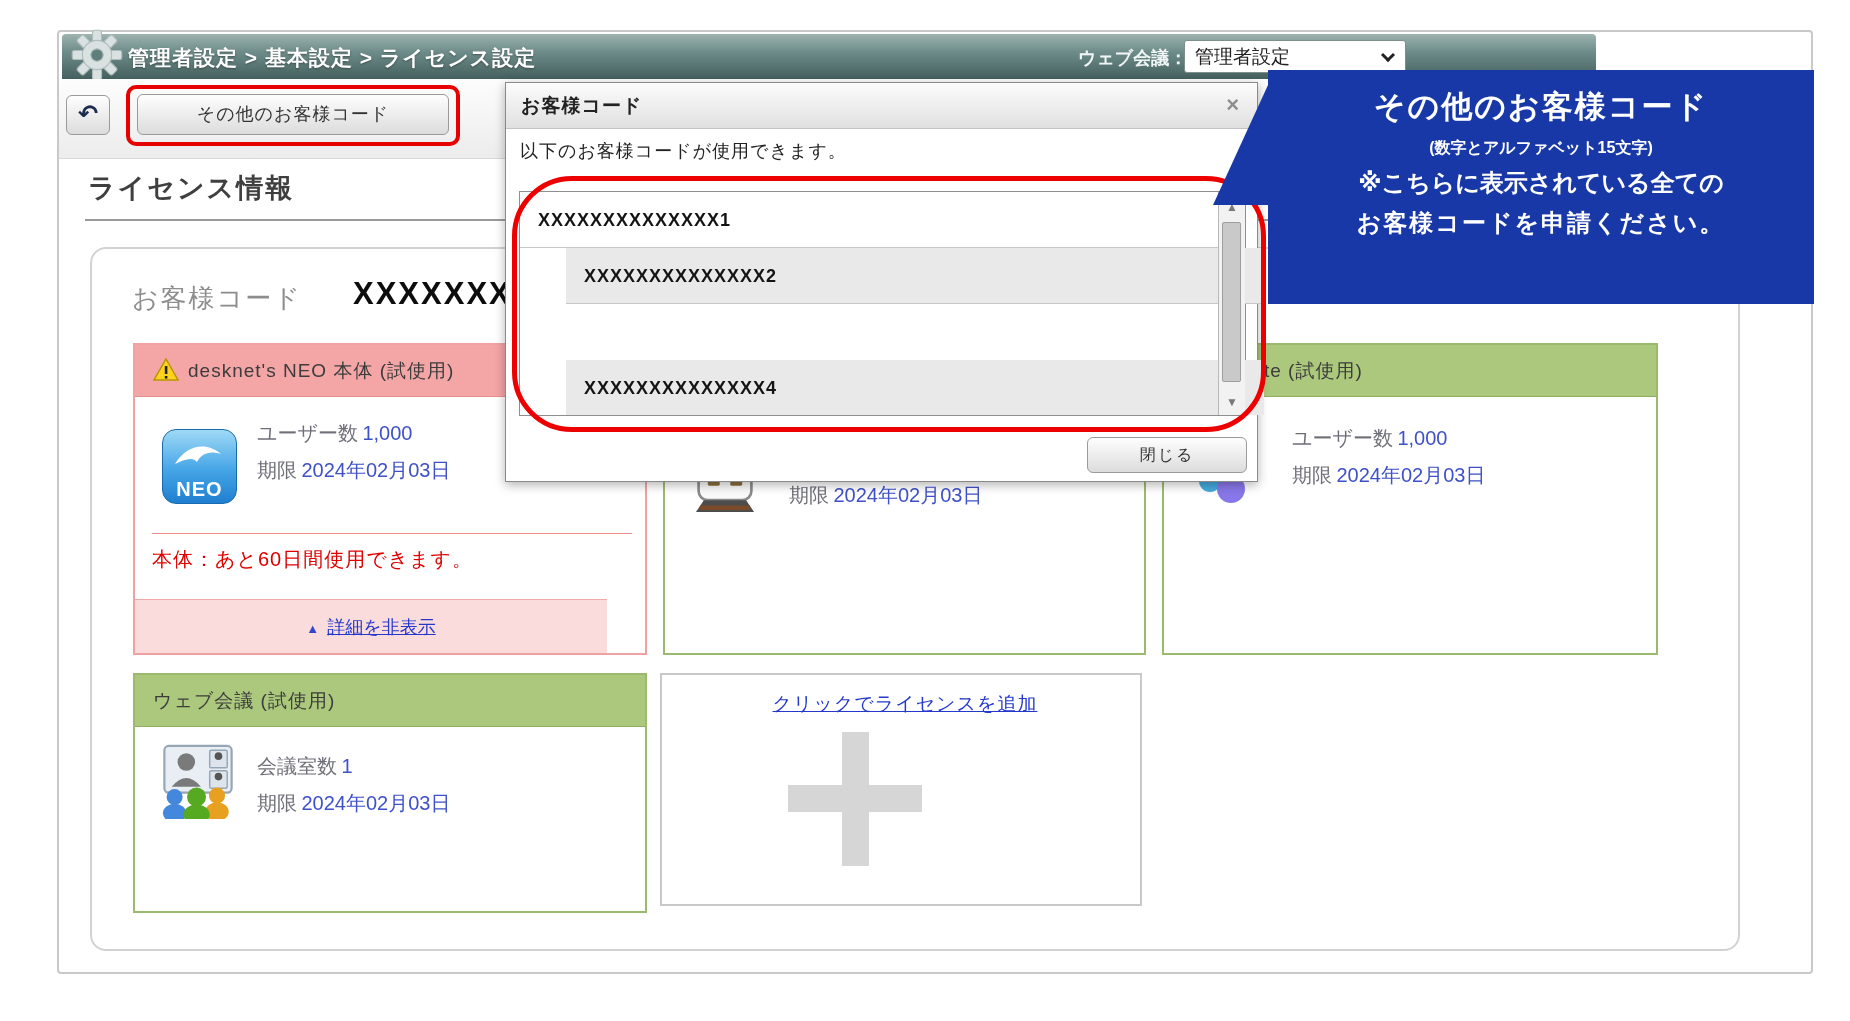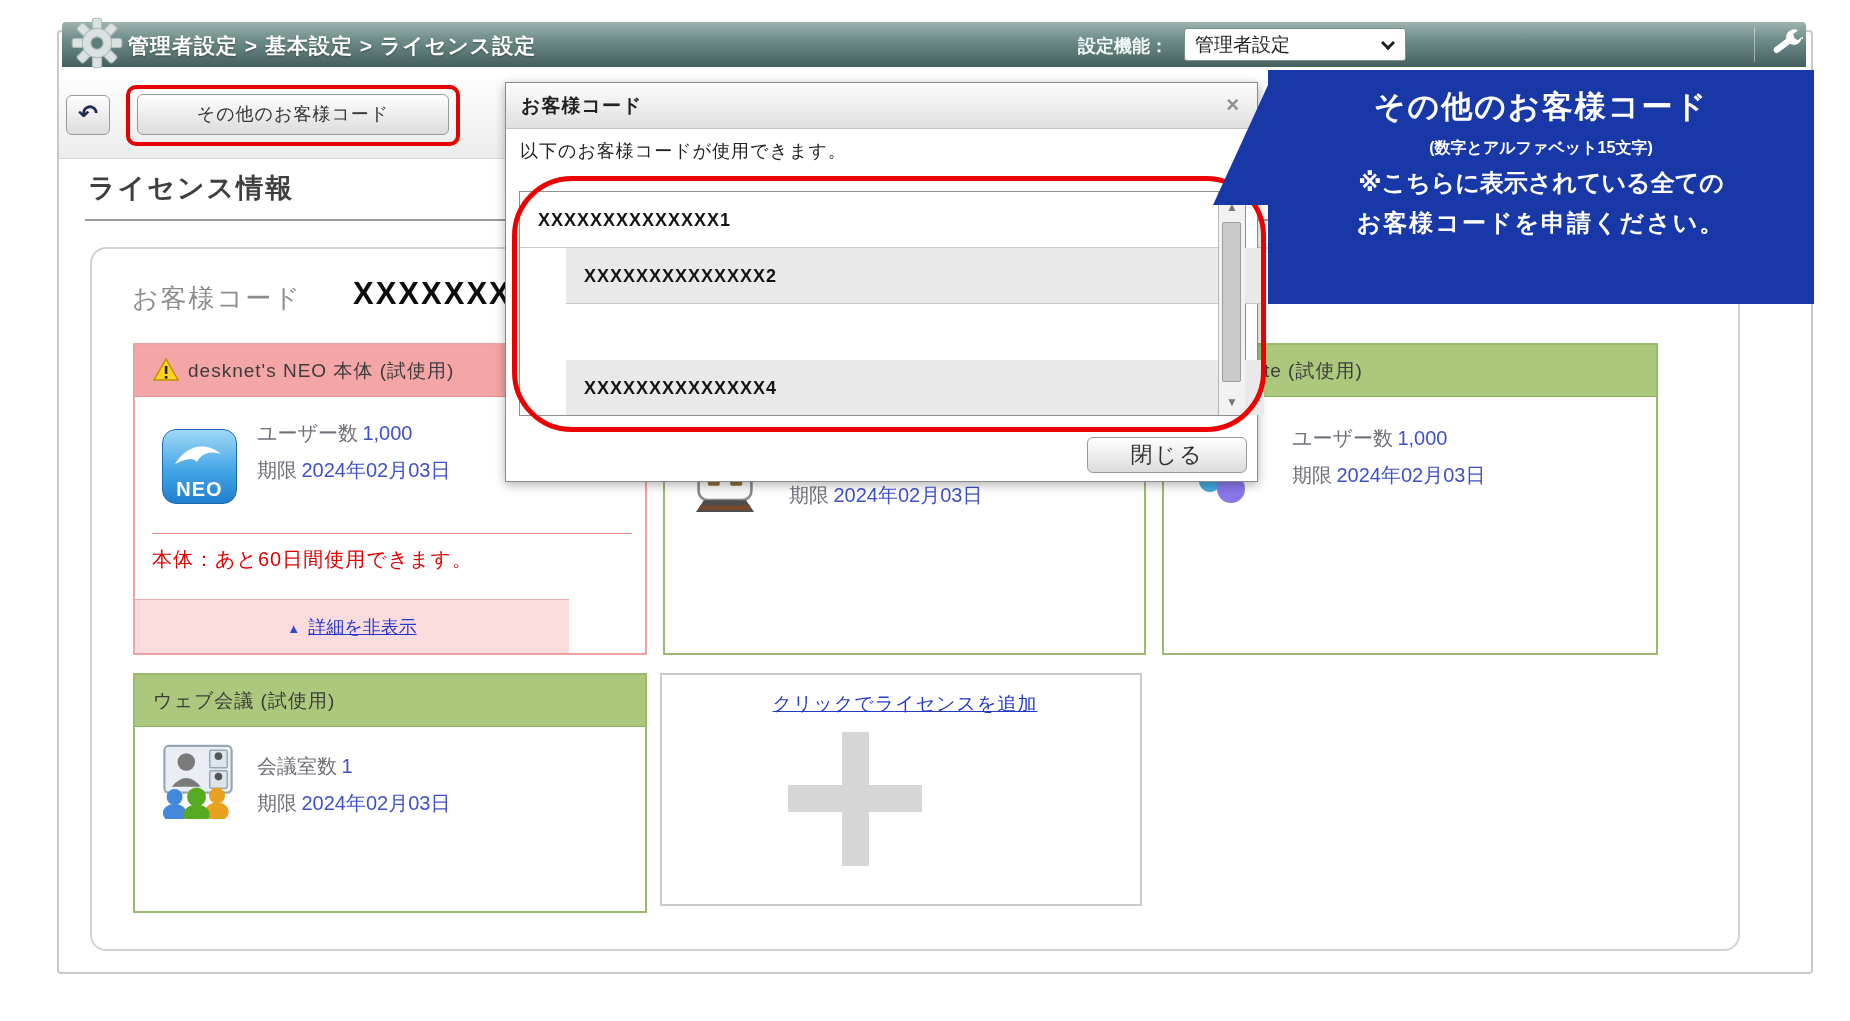--- a/index.html
+++ b/index.html
@@ -5,21 +5,21 @@
   * { margin:0; padding:0; box-sizing:border-box; }
   html,body { width:1850px; height:1021px; background:#fff; overflow:hidden;
     font-family:"Liberation Sans","DejaVu Sans",sans-serif; }
   .abs { position:absolute; }
 
   
   #stage { position:relative; width:1850px; height:1021px; background:#fff; }
   .page-frame { left:57px; top:30px; width:1756px; height:944px; border:2px solid #c9c9c9; border-radius:4px; background:#fff; }
 
   
-  .topbar { left:62px; top:22px; width:1744px; height:45px; border-radius:4px 4px 0 0;
+  .topbar { left:62px; top:34px; width:1534px; height:45px; border-radius:4px 4px 0 0;
     background:linear-gradient(180deg,#9db3b0 0%,#6d8c89 40%,#44605e 100%);padding-left:8px; }
   .gear { left:8px; top:-6px; width:54px; height:54px; }
   .crumb { left:66px; top:10px; color:#ffffff; font-size:21px; font-weight:bold; letter-spacing:1px; text-shadow:0 1px 2px rgba(0,0,0,.35); }
   .fnlabel { left:1016px; top:12px; color:#f0f6f5; font-size:18px; font-weight:bold; }
   .fnselect { left:1122px; top:6px; width:222px; height:33px; background:#fff; border:1px solid #7e8e8c; border-radius:3px;
     font-size:19px; color:#222; line-height:31px; padding-left:10px; font-weight:normal; }
   .fnchevron { right:12px; top:9px; width:10px; height:10px; border-right:3px solid #222; border-bottom:3px solid #222; transform:rotate(45deg); }
   .wrenchbtn { left:1706px; top:4px; width:36px; height:36px; }
   .topdivider { left:1692px; top:5px; width:1px; height:35px; background:rgba(255,255,255,.45); }
 
@@ -48,21 +48,21 @@
   .lbl { color:#6f6f7a; font-size:20px; }
   .val { color:#3f51c9; font-size:20px; }
   .cardline { position:absolute; white-space:nowrap;text-align:right; }
 
   .neo-card { left:133px; top:343px; width:514px; height:312px; }
   .neo-icon { left:27px; top:84px; width:75px; height:75px; border-radius:14px;
     background:linear-gradient(180deg,#9fd9f6 0%,#45a5e6 55%,#1f7fd0 100%); border:1px solid #1a6ab0; overflow:hidden; }
   .neo-icon .neo-txt { position:absolute; left:0; right:0; bottom:2px; text-align:center; color:#fff; font-weight:bold; font-size:20px; letter-spacing:1px; }
   .neo-sep { left:17px; top:188px; width:480px; height:1px; background:#f09090; }
   .neo-notice { left:17px; top:201px; font-size:20px; color:#e00000; letter-spacing:1px; }
-  .neo-strip { left:0; top:254px; width:434px; height:54px; background:#fbdcdc; border-top:1px solid #f0aaaa; text-align:center; line-height:54px; }
+  .neo-strip { left:0; top:254px; width:472px; height:54px; background:#fbdcdc; border-top:1px solid #f0aaaa; text-align:center; line-height:54px; }
   .tri-up { color:#3347cc; font-size:13px; margin-right:8px; }
   .detail-link { color:#2438cc; font-size:18px; text-decoration:underline; }
 
   .mid-card { left:663px; top:343px; width:483px; height:312px; }
   .right-card { left:1162px; top:343px; width:496px; height:312px; }
   .web-card { left:133px; top:673px; width:514px; height:240px; }
   .add-card { left:660px; top:673px; width:482px; height:233px; border:2px solid #c9c9c9; background:#fff; }
   .add-link { position:absolute; left:0; right:0; top:16px; text-align:center; font-size:19px; color:#2438cc; text-decoration:underline; letter-spacing:1px;margin-left:8px; }
   .plus-h { left:126px; top:110px; width:134px; height:27px; background:#d6d6d6; }
   .plus-v { left:180px; top:57px; width:27px; height:134px; background:#d6d6d6; }
@@ -73,21 +73,21 @@
      font-size:19px; font-weight:bold; color:#222; line-height:46px; padding-left:15px; letter-spacing:1px; }
   .modal-close { right:18px; top:10px; font-size:22px; color:#8f8f8f; font-weight:bold; cursor:pointer; line-height:24px; }
   .modal-instr { left:14px; top:56px; font-size:18px; color:#222; letter-spacing:1px; }
   .codelist { left:13px; top:108px; width:727px; height:225px; border:1px solid #8f8f8f; background:#fff; }
   .coderow { position:absolute; left:0; width:698px; height:56px; line-height:56px; padding-left:18px;
      font-size:18px; font-weight:600; color:#141414; letter-spacing:1px; border-bottom:1px solid #c8c8c8; }
   .coderow.alt { background:#e9e9e9;margin-left:46px; }
   .sbar { position:absolute; right:0; top:0; width:27px; height:223px; background:#f2f2f2; border-left:1px solid #b8b8b8; }
   .sarrow { position:absolute; left:0; width:26px; text-align:center; color:#787878; font-size:12px; }
   .sthumb { position:absolute; left:3px; top:30px; width:19px; height:160px; background:#c9c9c9; border:1px solid #9e9e9e; border-radius:2px; }
-  .modal-closebtn { left:581px; top:354px; width:160px; height:36px; font-size:22px; line-height:34px; letter-spacing:2px;font-family:Liberation Serif, serif; }
+  .modal-closebtn { left:581px; top:354px; width:160px; height:36px; font-size:16px; line-height:34px; letter-spacing:2px;font-family:Liberation Serif, serif; }
 
   .red-oval { left:512px; top:176px; width:754px; height:256px; border:5px solid #ec0000; border-radius:60px; z-index:12; pointer-events:none; }
 
   
   .callout { left:1268px; top:70px; width:546px; height:234px; background:#1838a8; z-index:20; color:#fff; text-align:center; }
   .callout-tail { position:absolute; left:-55px; top:15px; width:55px; height:120px; background:#1838a8;
     clip-path:polygon(100% 0, 0 100%, 100% 100%); }
   .co-line1 { margin-top:16px; font-size:31px; font-weight:bold; letter-spacing:2px; }
   .co-line2 { margin-top:10px; font-size:16px; font-weight:bold; }
   .co-line3 { margin-top:8px; font-size:24px; font-weight:bold; }
@@ -111,21 +111,21 @@
           <rect x="-4" y="-22" width="8" height="10" rx="2" transform="rotate(45)"></rect>
           <rect x="-4" y="-22" width="8" height="10" rx="2" transform="rotate(135)"></rect>
           <rect x="-4" y="-22" width="8" height="10" rx="2" transform="rotate(225)"></rect>
           <rect x="-4" y="-22" width="8" height="10" rx="2" transform="rotate(315)"></rect>
           <circle cx="0" cy="0" r="13"></circle>
           <circle cx="0" cy="0" r="5.5" fill="#5f7f7c"></circle>
         </g>
       </g>
     </svg>
     <div class="abs crumb">管理者設定 &gt; 基本設定 &gt; ライセンス設定</div>
-    <div class="abs fnlabel">設定機能：</div>
+    <div class="abs fnlabel">ウェブ会議：</div>
     <div class="abs fnselect">
       <span>管理者設定</span>
       <span class="abs fnchevron"></span>
     </div>
     <div class="abs topdivider"></div>
     <svg class="abs wrenchbtn" viewBox="0 0 24 24">
       <path fill="#ffffff" d="M21.7 6.6a5.2 5.2 0 0 1-7 4.9L8 18.2a2.1 2.1 0 1 1-3-3l6.7-6.7A5.2 5.2 0 0 1 18.6 2l-2.8 2.8 1.2 2.4 2.4 1.2L22.2 5.6c.3.7.5 1.3.5 2z" transform="rotate(8 12 12)"></path>
     </svg>
   </div>
 

